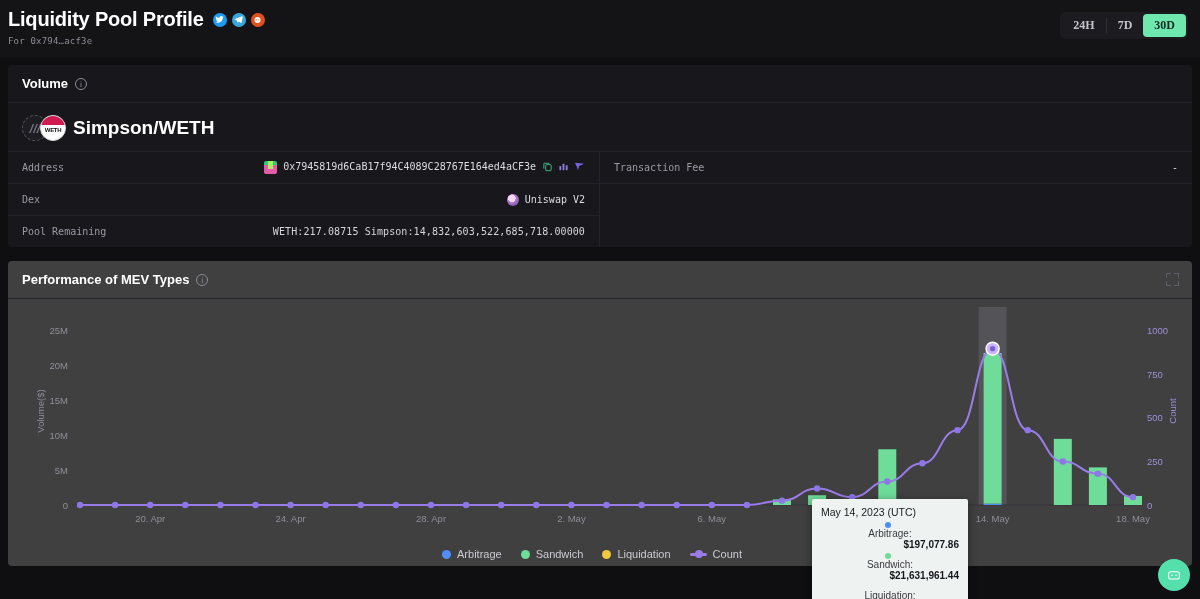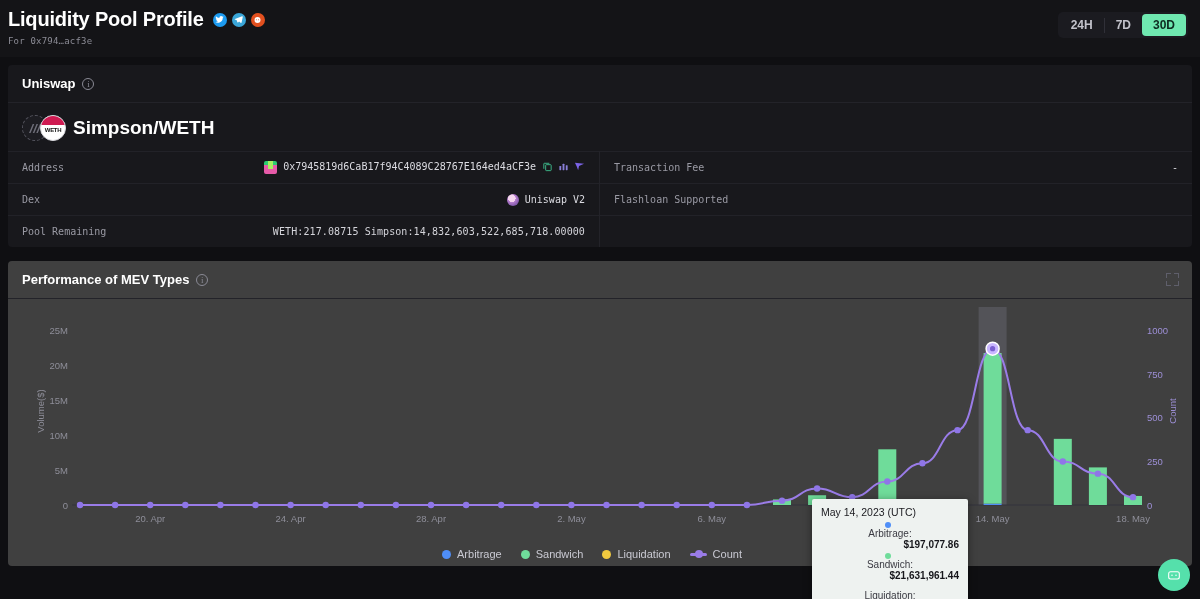--- a/index.html
+++ b/index.html
@@ -42,21 +42,21 @@
   .range-group {
     position: absolute; right: 12px; top: 12px;
     display: flex; align-items: center;
     background: #1b1b20; border-radius: 5px;
     padding: 2px;
   }
   .range-btn {
     font-size: 12px; font-weight: bold;
     padding: 4px 11px; border-radius: 4px;
     color: #c3c3cb; cursor: pointer; background: transparent;
-    border: none; font-family: Liberation Sans, sans-serif;
+    border: none; font-family: Liberation Serif, serif;
   }
   .range-btn.active { background: #6fe8b0; color: #0d2a20; }
   .range-sep { width:1px; height:15px; background:#303038; }
 
   
   .card {
     margin: 8px 8px 0 8px;
     background: #18181c;
     border-radius: 4px;
   }
@@ -216,21 +216,21 @@
     <div class="range-group">
       <button class="range-btn">24H</button>
       <span class="range-sep"></span>
       <button class="range-btn">7D</button>
       <button class="range-btn active">30D</button>
     </div>
   </div>
 
   <div class="card">
     <div class="card-head">
-      <span class="card-title">Uniswap</span>
+      <span class="card-title">Volume</span>
       <span class="info-i">i</span>
     </div>
 
     <div class="pool-row">
       <span class="token-stack">
         <span class="tok tok-simpson">///</span>
         <span class="tok tok-weth">
           <span class="cap"></span>
             <span class="lbl">WETH</span>
         </span>
@@ -276,24 +276,20 @@
         <div class="drow">
           <span class="dlabel">Pool Remaining</span>
           <span class="dval pool-rem">WETH:217.08715   Simpson:14,832,603,522,685,718.00000</span>
         </div>
       </div>
 
       <div class="detail-col">
         <div class="drow">
           <span class="dlabel">Transaction Fee</span>
           <span class="dval">-</span>
-        </div>
-        <div class="drow">
-          <span class="dlabel">Flashloan Supported</span>
-          <span class="dval"></span>
         </div>
         <div class="spacer-row"></div>
       </div>
     </div>
   </div>
 
   <div class="chart-card">
     <div class="card-head">
       <span class="card-title">Performance of MEV Types</span>
       <span class="info-i">i</span>

